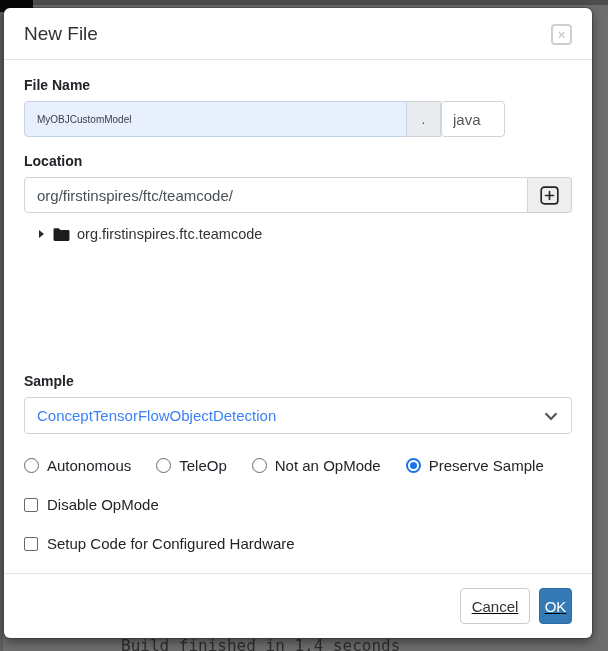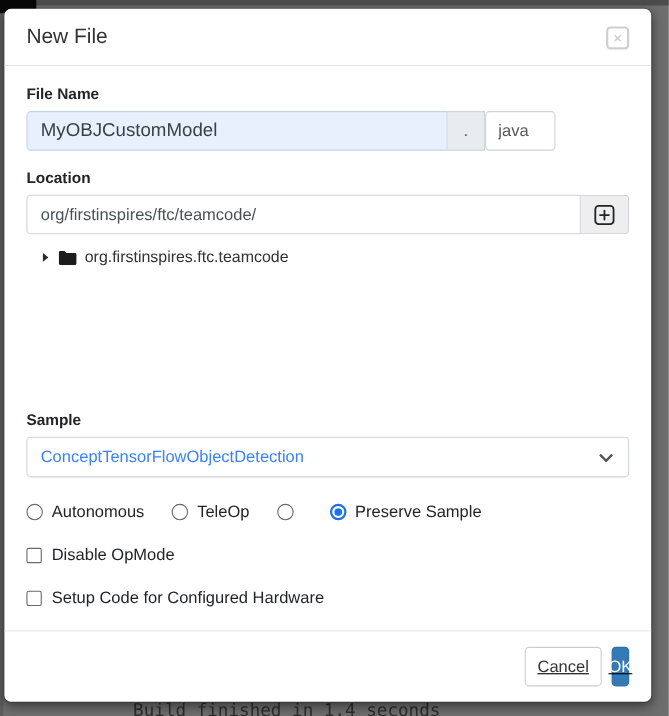--- a/index.html
+++ b/index.html
@@ -42,21 +42,21 @@
   .dialog-body { flex: 1; padding: 17px 20px 0; overflow: hidden; }
 
   .field-label { font-weight: bold; font-size: 14px; color: #212529; margin-bottom: 8px; }
   .mt { margin-top: 16px; }
 
   .input-group { display: flex; height: 36px; }
   .fn-group { width: 481px; }
   input { font-family: "Liberation Sans", sans-serif; outline: none; }
   .fn-input {
     flex: 1; min-width: 0; background: #e8f0fe; border: 1px solid #c4d3e6;
-    border-radius: 4px 0 0 4px; padding: 0 12px; font-size: 17px; color: #3c4043;
+    border-radius: 4px 0 0 4px; padding: 0 12px; font-size: 10px; color: #3c4043;
   }
   .fn-addon {
     width: 34px; background: #e9ecef; border: 1px solid #ced4da; border-left: none;
     display: flex; align-items: center; justify-content: center;
     color: #495057; font-size: 14px;
   }
   .fn-ext {
     width: 64px; border: 1px solid #ced4da; border-radius: 4px;
     padding: 0 11px; font-size: 15px; color: #555; background: #fff;
   }
@@ -106,21 +106,21 @@
   .dialog-footer {
     border-top: 1px solid #e5e5e5; padding: 14px 20px;
     display: flex; justify-content: flex-end; align-items: center; gap: 9px; text-decoration: underline;
   }
   .btn {
     height: 36px; border-radius: 4px; font-size: 15px; cursor: pointer;
     display: flex; align-items: center; justify-content: center;
     font-family: "Liberation Sans", sans-serif;
   }
   .btn-cancel { width: 70px; background: #fff; border: 1px solid #ccc; color: #333; }
-  .btn-ok     { width: 16px; background: #337ab7; border: 1px solid #2e6da4; color: #fff; }
+  .btn-ok     { width: 33px; background: #337ab7; border: 1px solid #2e6da4; color: #fff; }
 </style>
 </head>
 <body>
 
 <div class="top-band"></div>
 <div class="left-band"></div>
 <div class="black-box"></div>
 <div class="console-text">Build finished in 1.4 seconds</div>
 
 <div class="dialog">
@@ -178,20 +178,21 @@
       <div class="radio-option">
         <span class="radio"></span>
         <span>Autonomous</span>
       </div>
       <div class="radio-option">
         <span class="radio"></span>
         <span>TeleOp</span>
       </div>
       <div class="radio-option">
         <span class="radio"></span>
+        <span>Not an OpMode</span>
       </div>
       <div class="radio-option">
         <span class="radio checked"></span>
         <span>Preserve Sample</span>
       </div>
     </div>
 
     <div class="check-row">
       <span class="checkbox"></span>
       <span>Disable OpMode</span>

